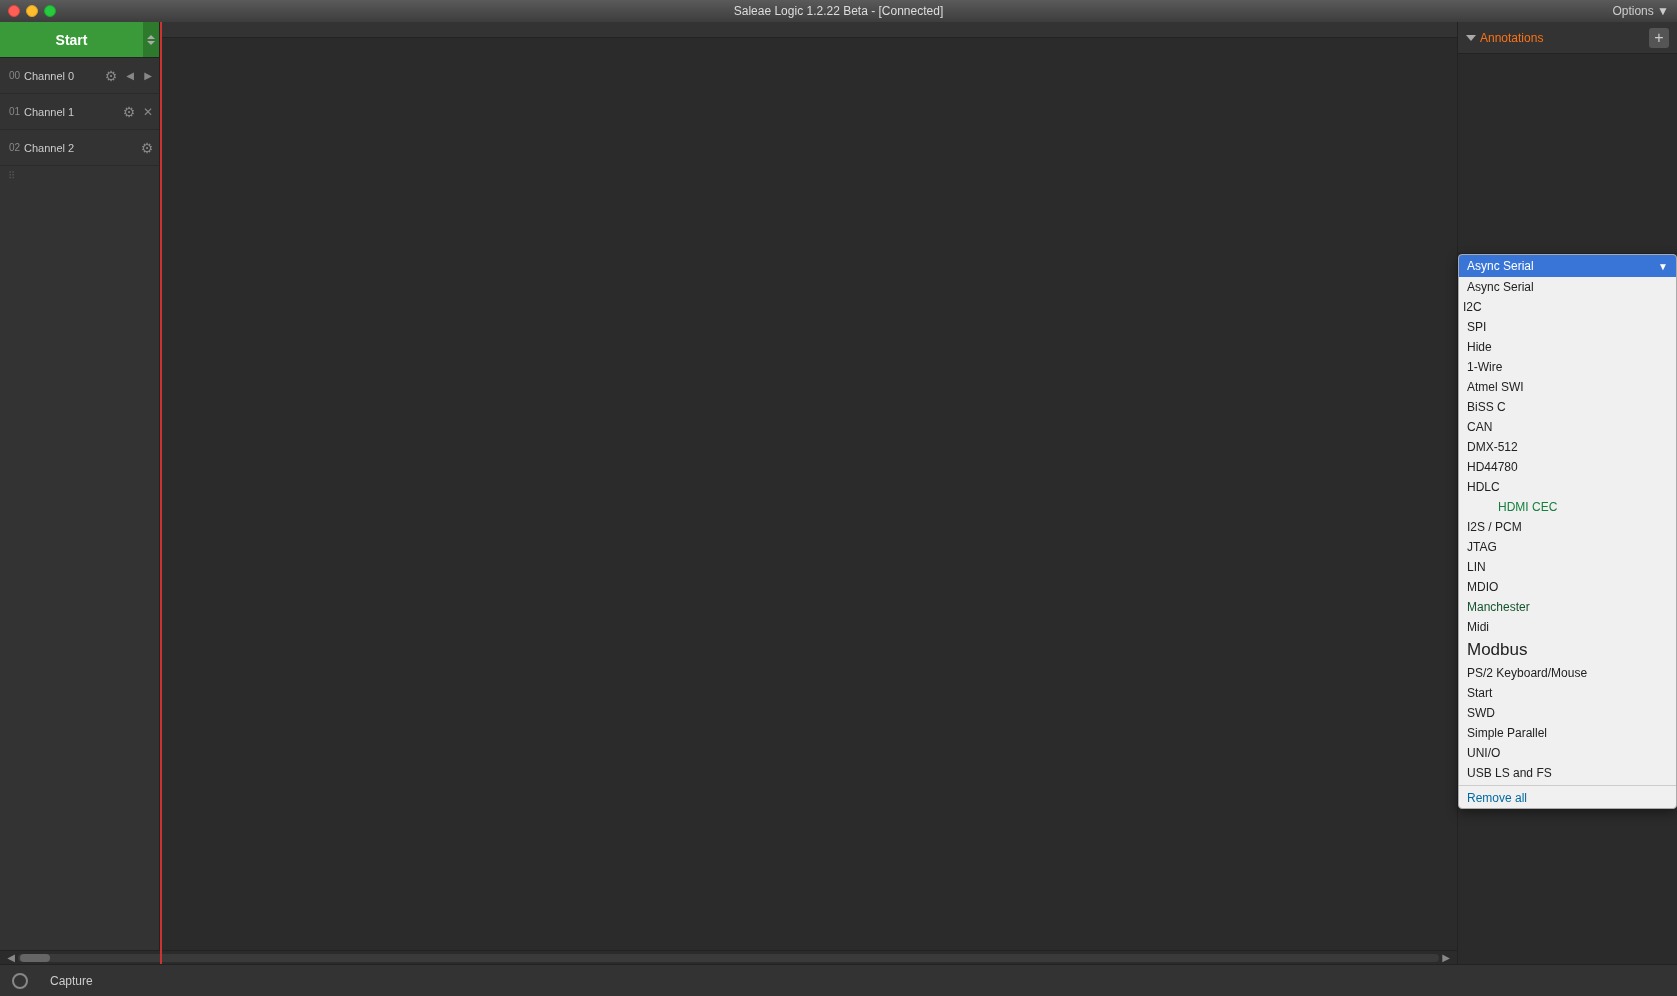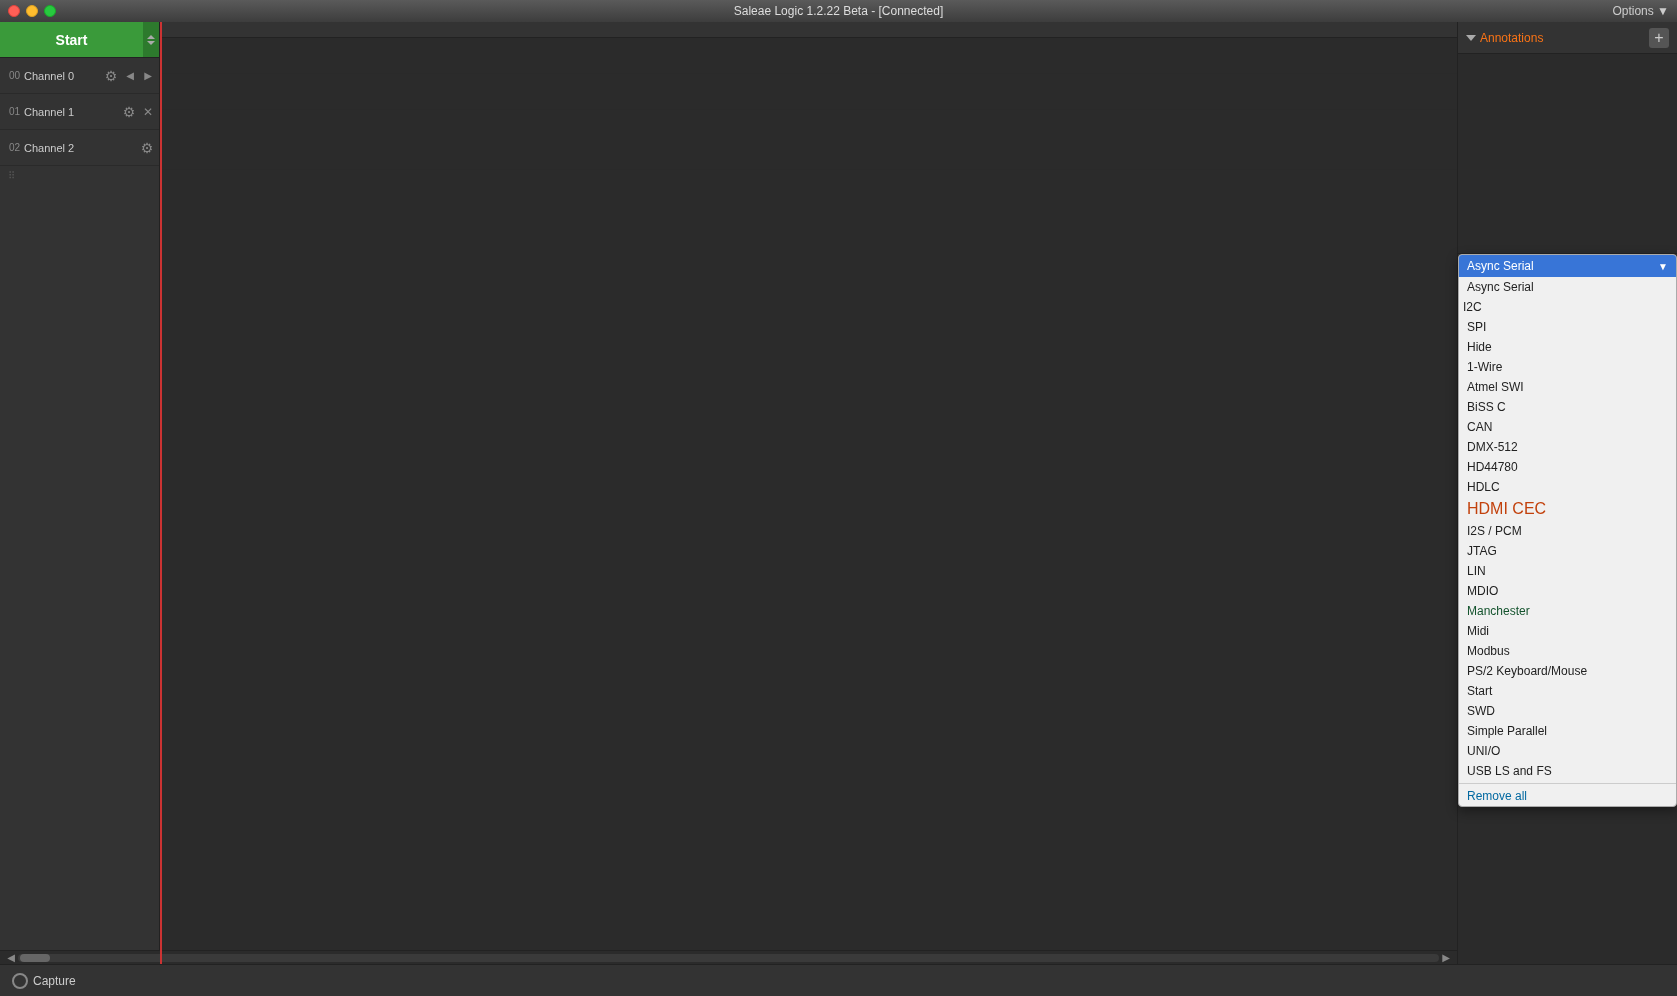--- a/index.html
+++ b/index.html
@@ -331,21 +331,21 @@
       background: #333;
       border-top: 1px solid #222;
       display: flex;
       align-items: center;
       padding: 0 12px;
       gap: 6px;
     }
     #capture-btn {
       display: flex;
       align-items: center;
-      gap: 5px;
+      gap: 22px;
       cursor: pointer;
       color: #ccc;
     }
     .capture-icon {
       width: 16px;
       height: 16px;
       border: 2px solid #888;
       border-radius: 50%;
     }
 
@@ -471,28 +471,28 @@
             <div class="dropdown-item" style="padding: 3px 4px; font-size: 12px; color: rgb(34, 34, 34); cursor: pointer;">I2C</div>
             <div class="dropdown-item" style="padding: 3px 8px; font-size: 12px; color: rgb(34, 34, 34); cursor: pointer;">SPI</div>
             <div class="dropdown-item" style="padding: 3px 8px; font-size: 12px; color: rgb(34, 34, 34); cursor: pointer;">Hide</div>
             <div class="dropdown-item" style="padding: 3px 8px; font-size: 12px; color: rgb(34, 34, 34); cursor: pointer;">1-Wire</div>
             <div class="dropdown-item" style="padding: 3px 8px; font-size: 12px; color: rgb(34, 34, 34); cursor: pointer;">Atmel SWI</div>
             <div class="dropdown-item" style="padding: 3px 8px; font-size: 12px; color: rgb(34, 34, 34); cursor: pointer;">BiSS C</div>
             <div class="dropdown-item" style="padding: 3px 8px; font-size: 12px; color: rgb(34, 34, 34); cursor: pointer;">CAN</div>
             <div class="dropdown-item" style="padding: 3px 8px; font-size: 12px; color: rgb(34, 34, 34); cursor: pointer;">DMX-512</div>
             <div class="dropdown-item" style="padding: 3px 8px; font-size: 12px; color: rgb(34, 34, 34); cursor: pointer;">HD44780</div>
             <div class="dropdown-item" style="padding: 3px 8px; font-size: 12px; color: rgb(34, 34, 34); cursor: pointer;">HDLC</div>
-            <div class="dropdown-item" style="padding: 3px 8px; font-size: 16px; color: #c2410c; cursor: pointer;">HDMI CEC</div>
+            <div class="dropdown-item" style="padding: 3px 8px; font-size: 12px; color: #15803d; cursor: pointer; margin-left: 31px;">HDMI CEC</div>
             <div class="dropdown-item" style="padding: 3px 8px; font-size: 12px; color: rgb(34, 34, 34); cursor: pointer;">I2S / PCM</div>
             <div class="dropdown-item" style="padding: 3px 8px; font-size: 12px; color: rgb(34, 34, 34); cursor: pointer;">JTAG</div>
             <div class="dropdown-item" style="padding: 3px 8px; font-size: 12px; color: rgb(34, 34, 34); cursor: pointer;">LIN</div>
             <div class="dropdown-item" style="padding: 3px 8px; font-size: 12px; color: rgb(34, 34, 34); cursor: pointer;">MDIO</div>
             <div class="dropdown-item" style="padding: 3px 8px; font-size: 12px; color: #14532d; cursor: pointer;">Manchester</div>
             <div class="dropdown-item" style="padding: 3px 8px; font-size: 12px; color: rgb(34, 34, 34); cursor: pointer;">Midi</div>
-            <div class="dropdown-item" style="padding: 3px 8px; font-size: 12px; color: rgb(34, 34, 34); cursor: pointer;">Modbus</div>
+            <div class="dropdown-item" style="padding: 3px 8px; font-size: 17px; color: rgb(34, 34, 34); cursor: pointer;">Modbus</div>
             <div class="dropdown-item" style="padding: 3px 8px; font-size: 12px; color: rgb(34, 34, 34); cursor: pointer;">PS/2 Keyboard/Mouse</div>
             <div class="dropdown-item" style="padding: 3px 8px; font-size: 12px; color: rgb(34, 34, 34); cursor: pointer;">Start</div>
             <div class="dropdown-item" style="padding: 3px 8px; font-size: 12px; color: rgb(34, 34, 34); cursor: pointer;">SWD</div>
             <div class="dropdown-item" style="padding: 3px 8px; font-size: 12px; color: rgb(34, 34, 34); cursor: pointer;">Simple Parallel</div>
             <div class="dropdown-item" style="padding: 3px 8px; font-size: 12px; color: rgb(34, 34, 34); cursor: pointer;">UNI/O</div>
             <div class="dropdown-item" style="padding: 3px 8px; font-size: 12px; color: rgb(34, 34, 34); cursor: pointer;">USB LS and FS</div>
           </div>
         <div class="dropdown-divider"></div>
         <div class="dropdown-remove-all">Remove all</div>
       </div>

